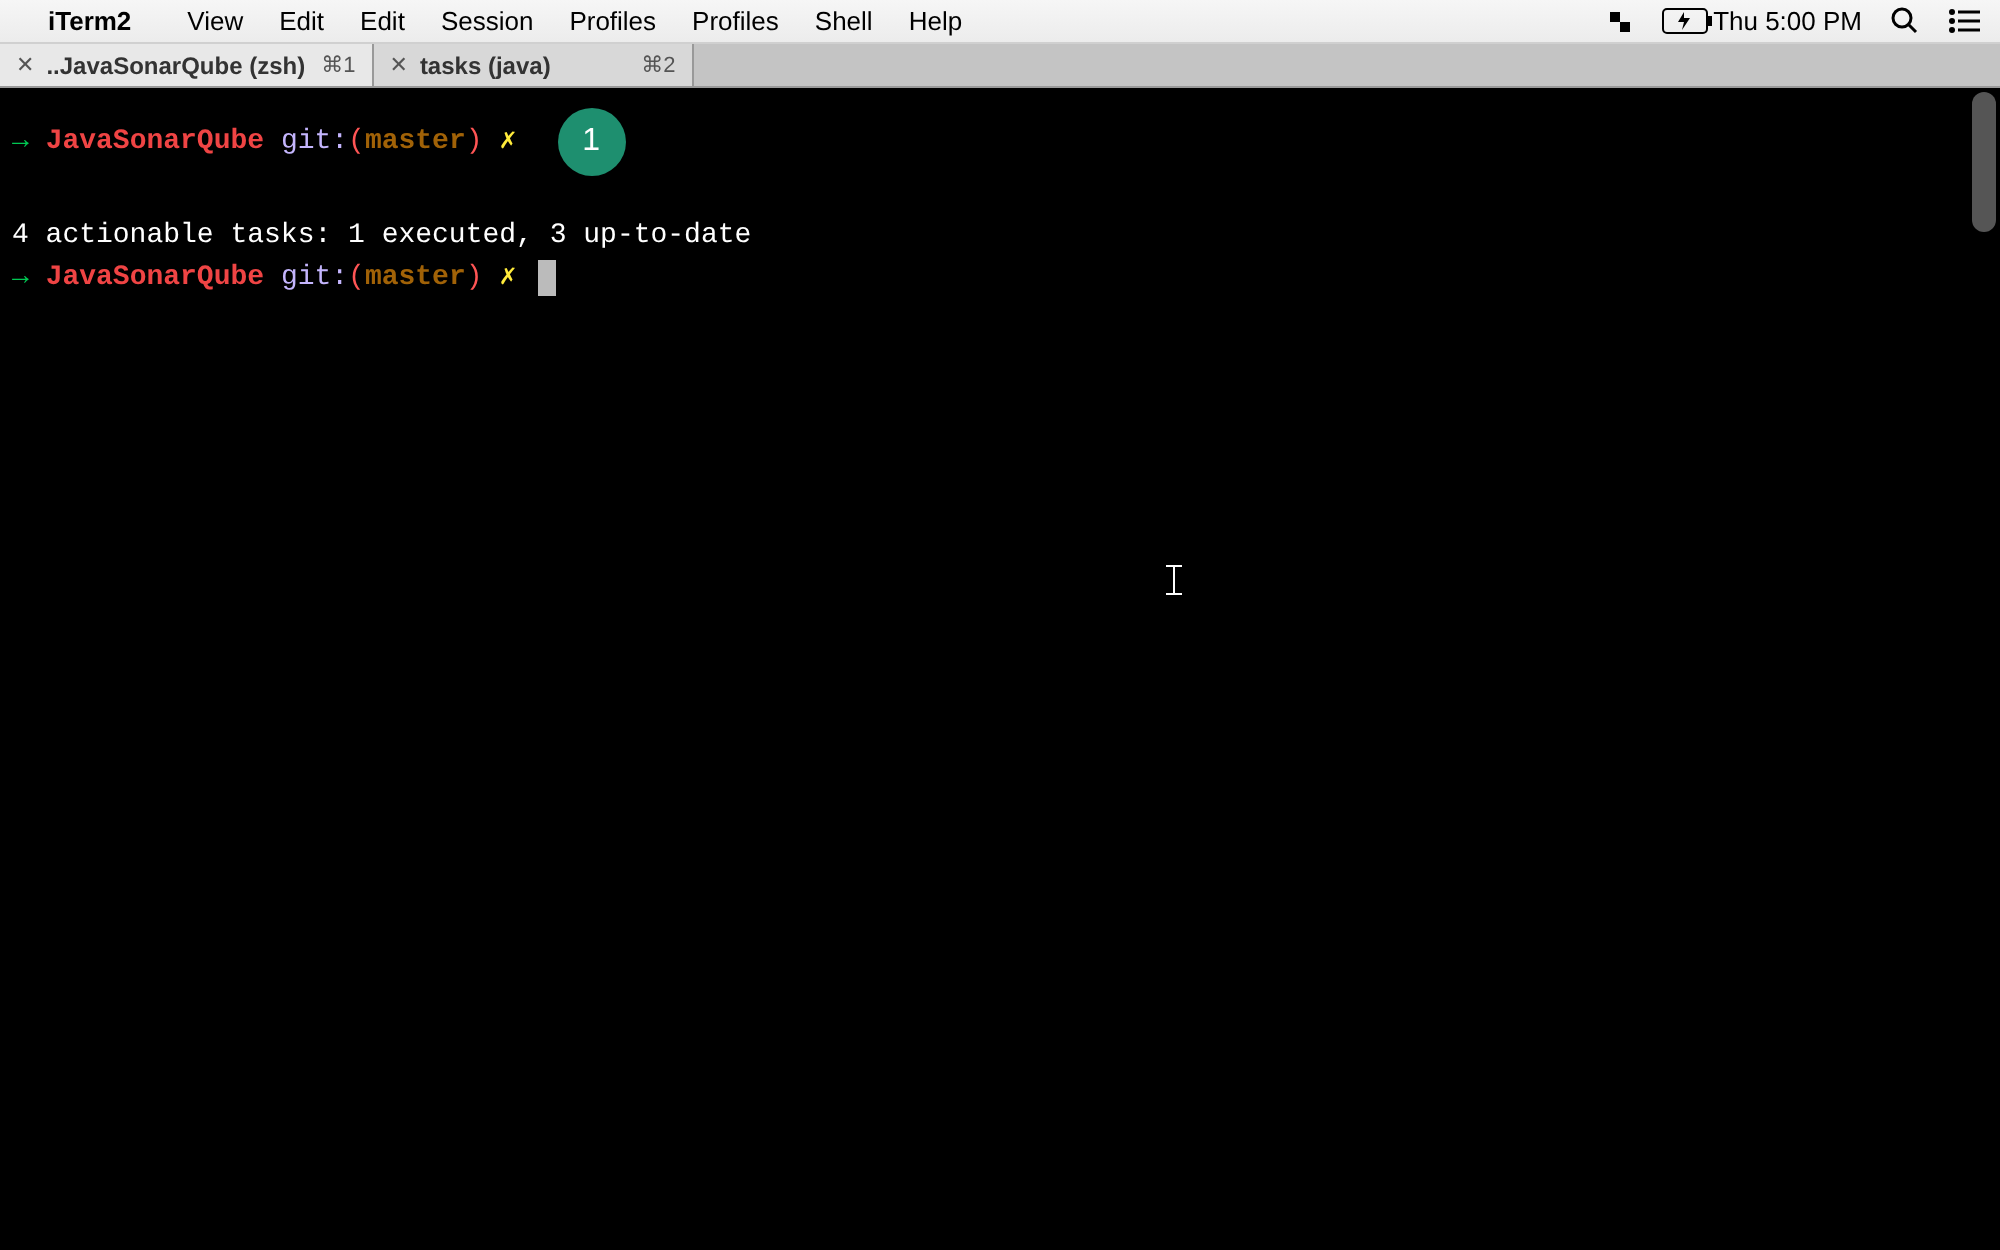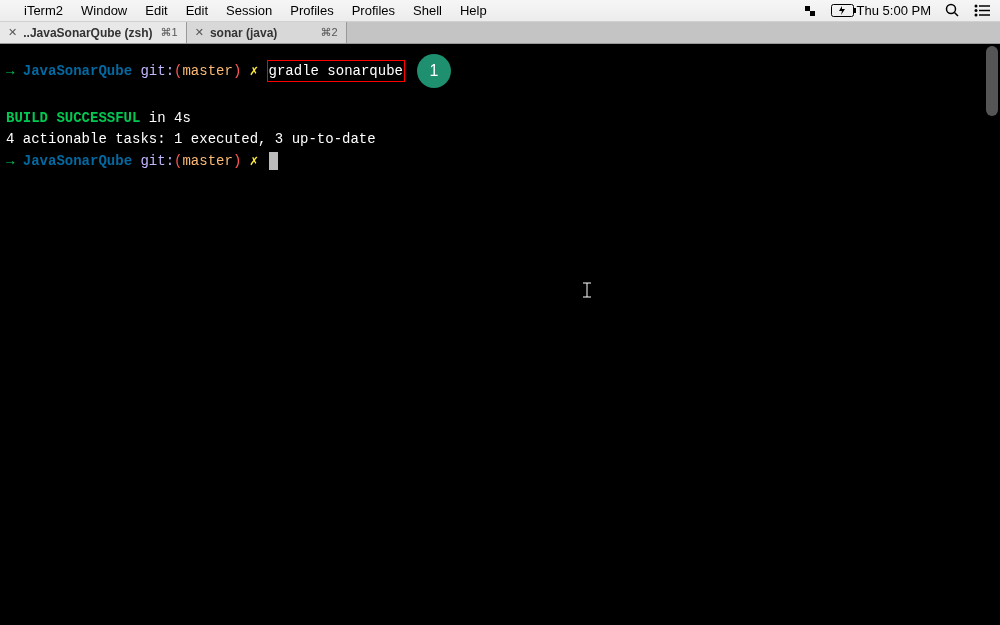--- a/index.html
+++ b/index.html
@@ -18,22 +18,22 @@
       padding: 0 10px;
       font-size: 13px;
       color: #000;
       border-bottom: 1px solid #d0d0d0;
     }
     .menubar .apple-logo {
       margin-right: 14px;
       font-size: 14px;
     }
     .menubar .app-name {
-      font-weight: normal;
-      margin-right: 18px;
+      font-weight: bold;
+      margin-right: 28px;
     }
     .menubar .menu-item {
       margin-right: 18px;
       cursor: default;
     }
     .menubar .spacer { flex: 1; }
     .menubar .status-item {
       margin-left: 14px;
       display: flex;
       align-items: center;
@@ -77,24 +77,24 @@
       background: #000;
       height: calc(625px - 44px);
       padding: 10px 6px;
       font-family: Menlo, Monaco, "Courier New", monospace;
       font-size: 14px;
       line-height: 1.45;
       color: #fff;
       position: relative;
     }
     .arrow { color: #00c853; }
-    .dirname { color: #0369a1; font-weight: bold; }
+    .dirname { color: #ef4444; font-weight: bold; }
     .gitlabel { color: #c4b5fd; }
     .gitparen { color: #ff5555; }
-    .branch { color: #fdba74; }
+    .branch { color: #a16207; font-weight: bold; }
     .bolt { color: #ffeb3b; }
     .cmd { color: #fff; }
     .highlight-box {
       border: 1.5px solid #ff0000;
       padding: 0 1px;
       display: inline-block;
     }
     .circle-annotation {
       display: inline-flex;
       align-items: center;
@@ -141,21 +141,21 @@
       display: flex;
       align-items: center;
     }
   </style>
 </head>
 <body>
 
 <div class="menubar">
   <span class="apple-logo"></span>
   <span class="app-name">iTerm2</span>
-  <span class="menu-item">Window</span>
+  <span class="menu-item">View</span>
   <span class="menu-item">Edit</span>
   <span class="menu-item">Edit</span>
   <span class="menu-item">Session</span>
   <span class="menu-item">Profiles</span>
   <span class="menu-item">Profiles</span>
   <span class="menu-item">Shell</span>
   <span class="menu-item">Help</span>
   <span class="spacer"></span>
   <span class="status-item">
     <svg width="14" height="14" viewBox="0 0 14 14">
@@ -189,51 +189,45 @@
 </div>
 
 <div class="tabbar">
   <div class="tab active">
     <span class="close">✕</span>
     <span class="tab-label">..JavaSonarQube (zsh)</span>
     <span class="shortcut">⌘1</span>
   </div>
   <div class="tab">
     <span class="close">✕</span>
-    <span class="tab-label">sonar (java)</span>
+    <span class="tab-label">tasks (java)</span>
     <span class="shortcut">⌘2</span>
   </div>
 </div>
 
 <div class="terminal">
   <div class="scrollbar"></div>
 
   <div class="line prompt-row">
     <span class="arrow">→</span>
     <span>&nbsp;</span>
     <span class="dirname">JavaSonarQube</span>
     <span>&nbsp;</span>
     <span class="gitlabel">git:</span>
       <span class="gitparen">(</span>
       <span class="branch">master</span>
       <span class="gitparen">)</span>
     <span>&nbsp;</span>
     <span class="bolt">✗</span>
     <span>&nbsp;</span>
-    <span class="highlight-box">
-      <span class="cmd">gradle sonarqube</span>
-    </span>
     <span class="circle-annotation">1</span>
   </div>
 
   <div class="line" style="height:18px"></div>
 
-  <div class="line">
-    <span class="build-success">BUILD SUCCESSFUL</span><span class="plain"> in 4s</span>
-  </div>
   <div class="line plain">4 actionable tasks: 1 executed, 3 up-to-date</div>
 
   <div class="line prompt-row">
     <span class="arrow">→</span>
     <span>&nbsp;</span>
     <span class="dirname">JavaSonarQube</span>
     <span>&nbsp;</span>
     <span class="gitlabel">git:</span>
       <span class="gitparen">(</span>
       <span class="branch">master</span>

